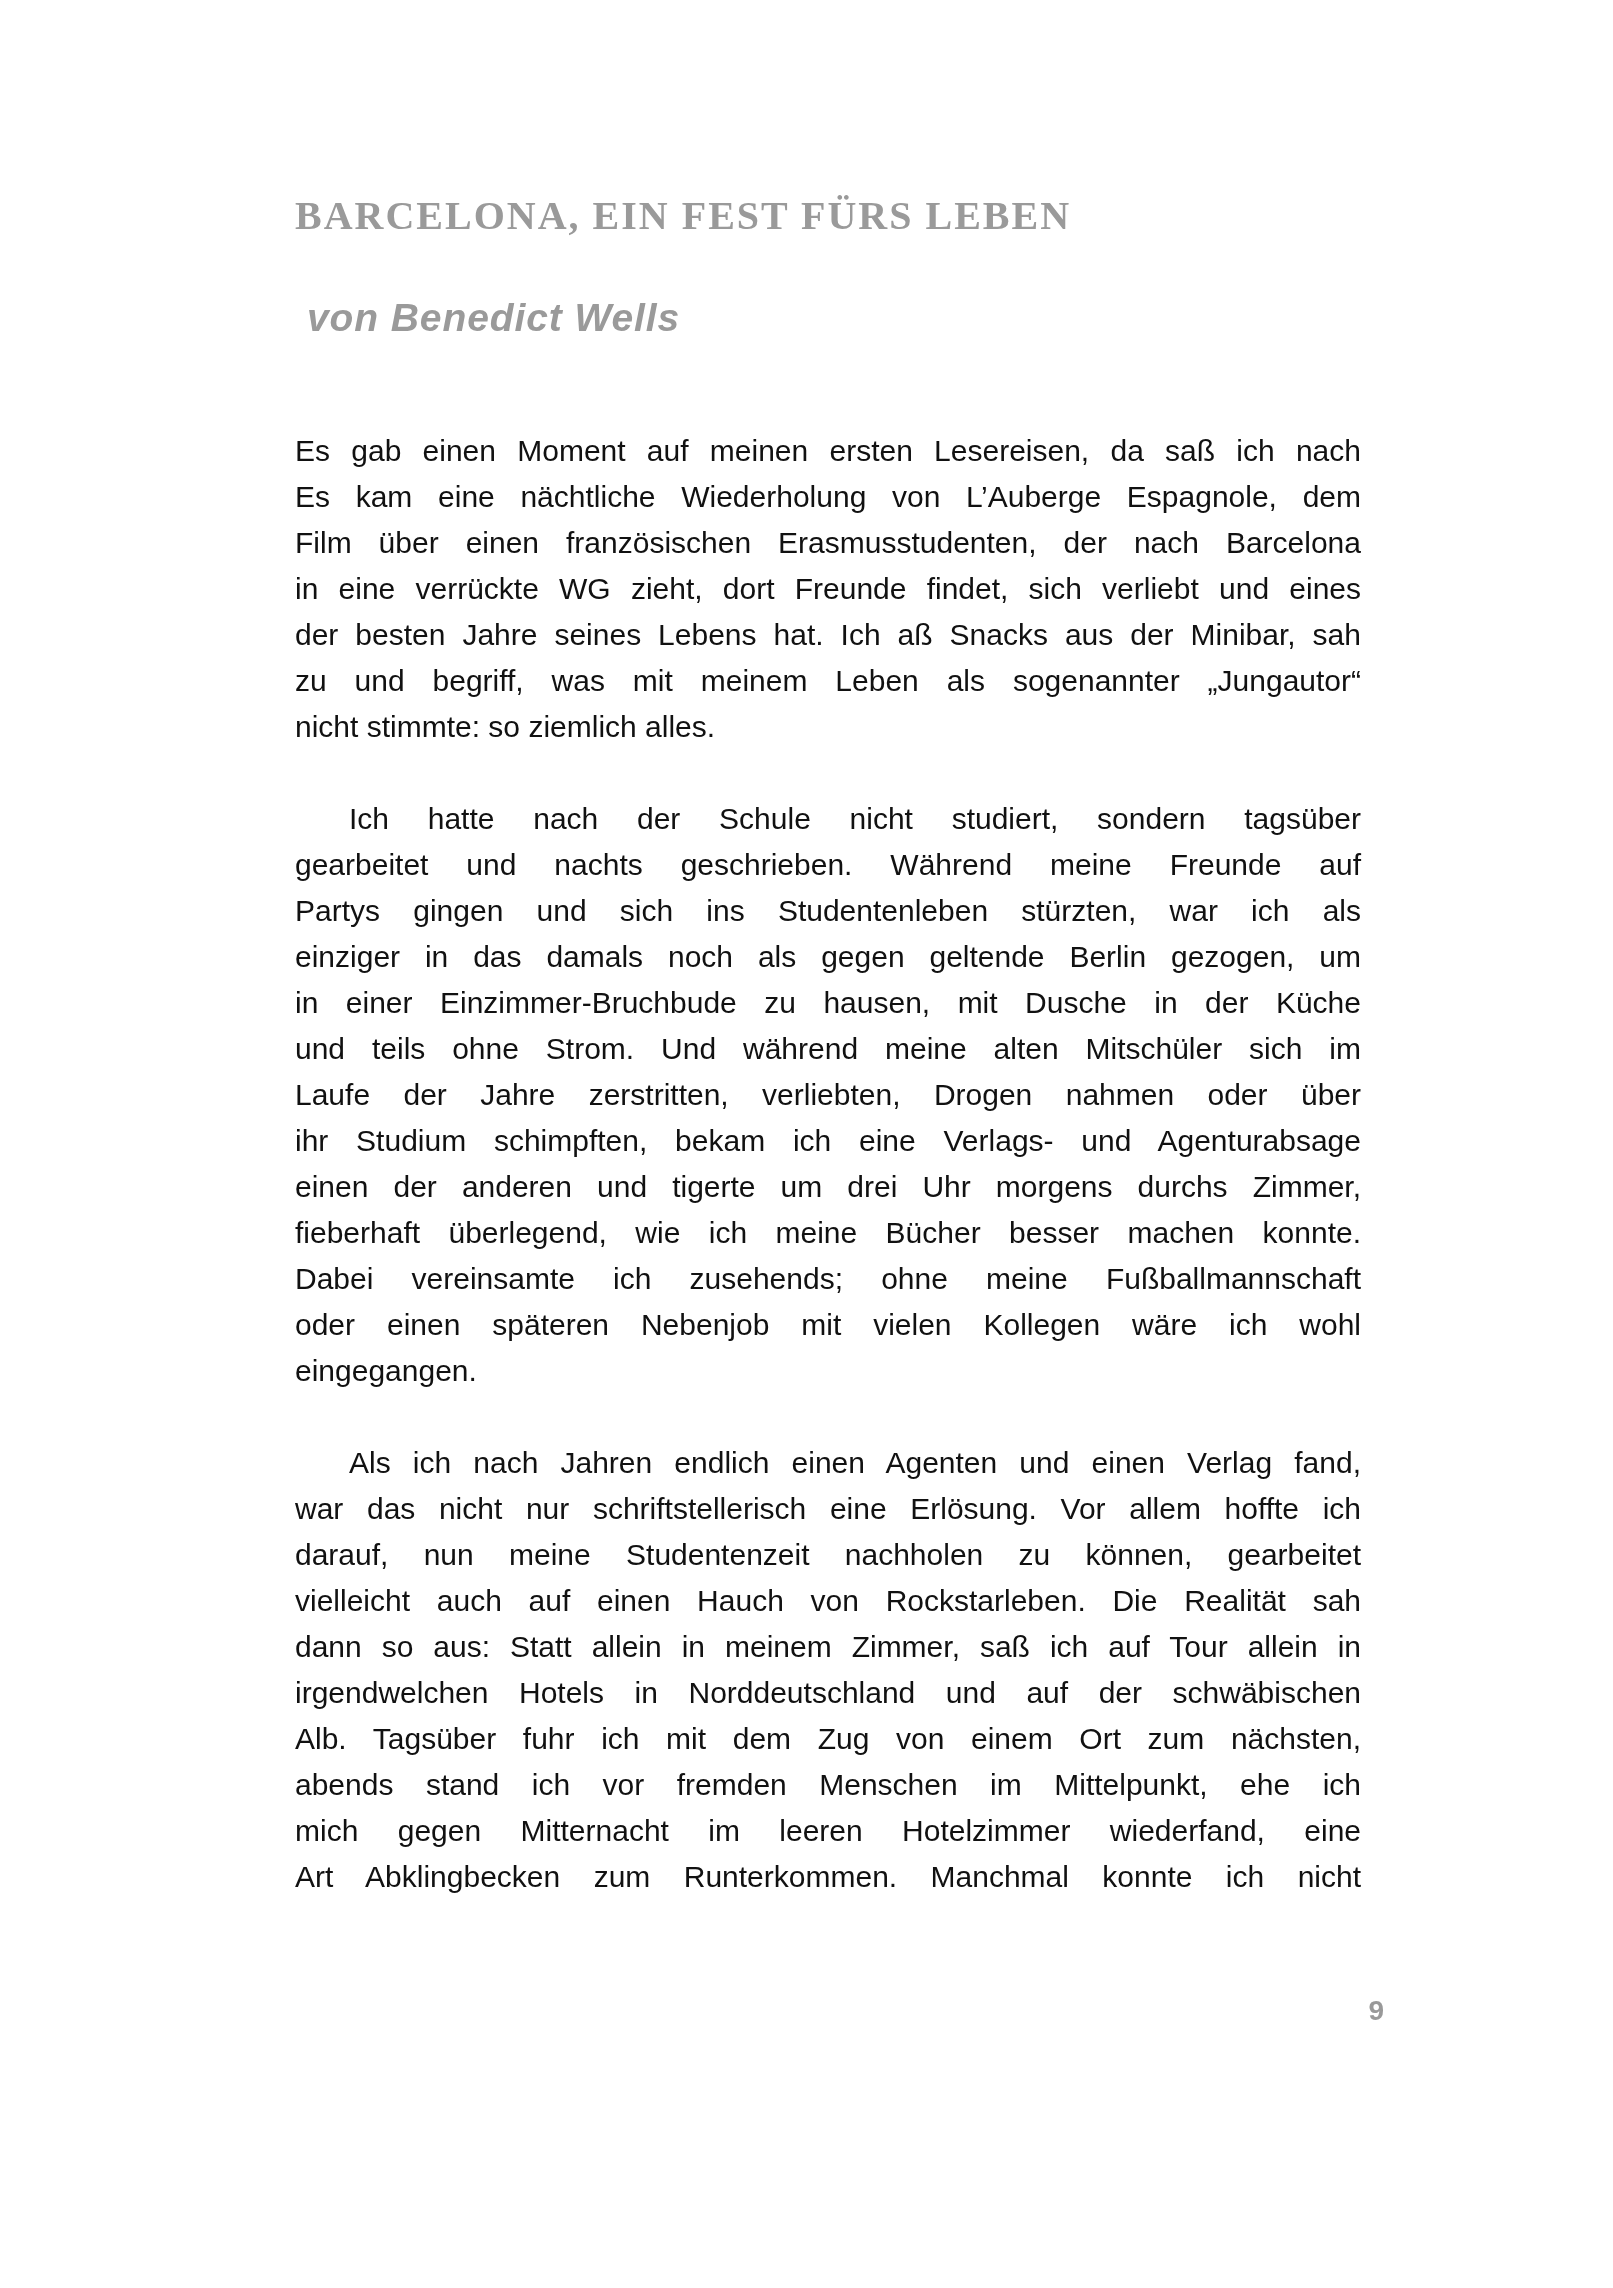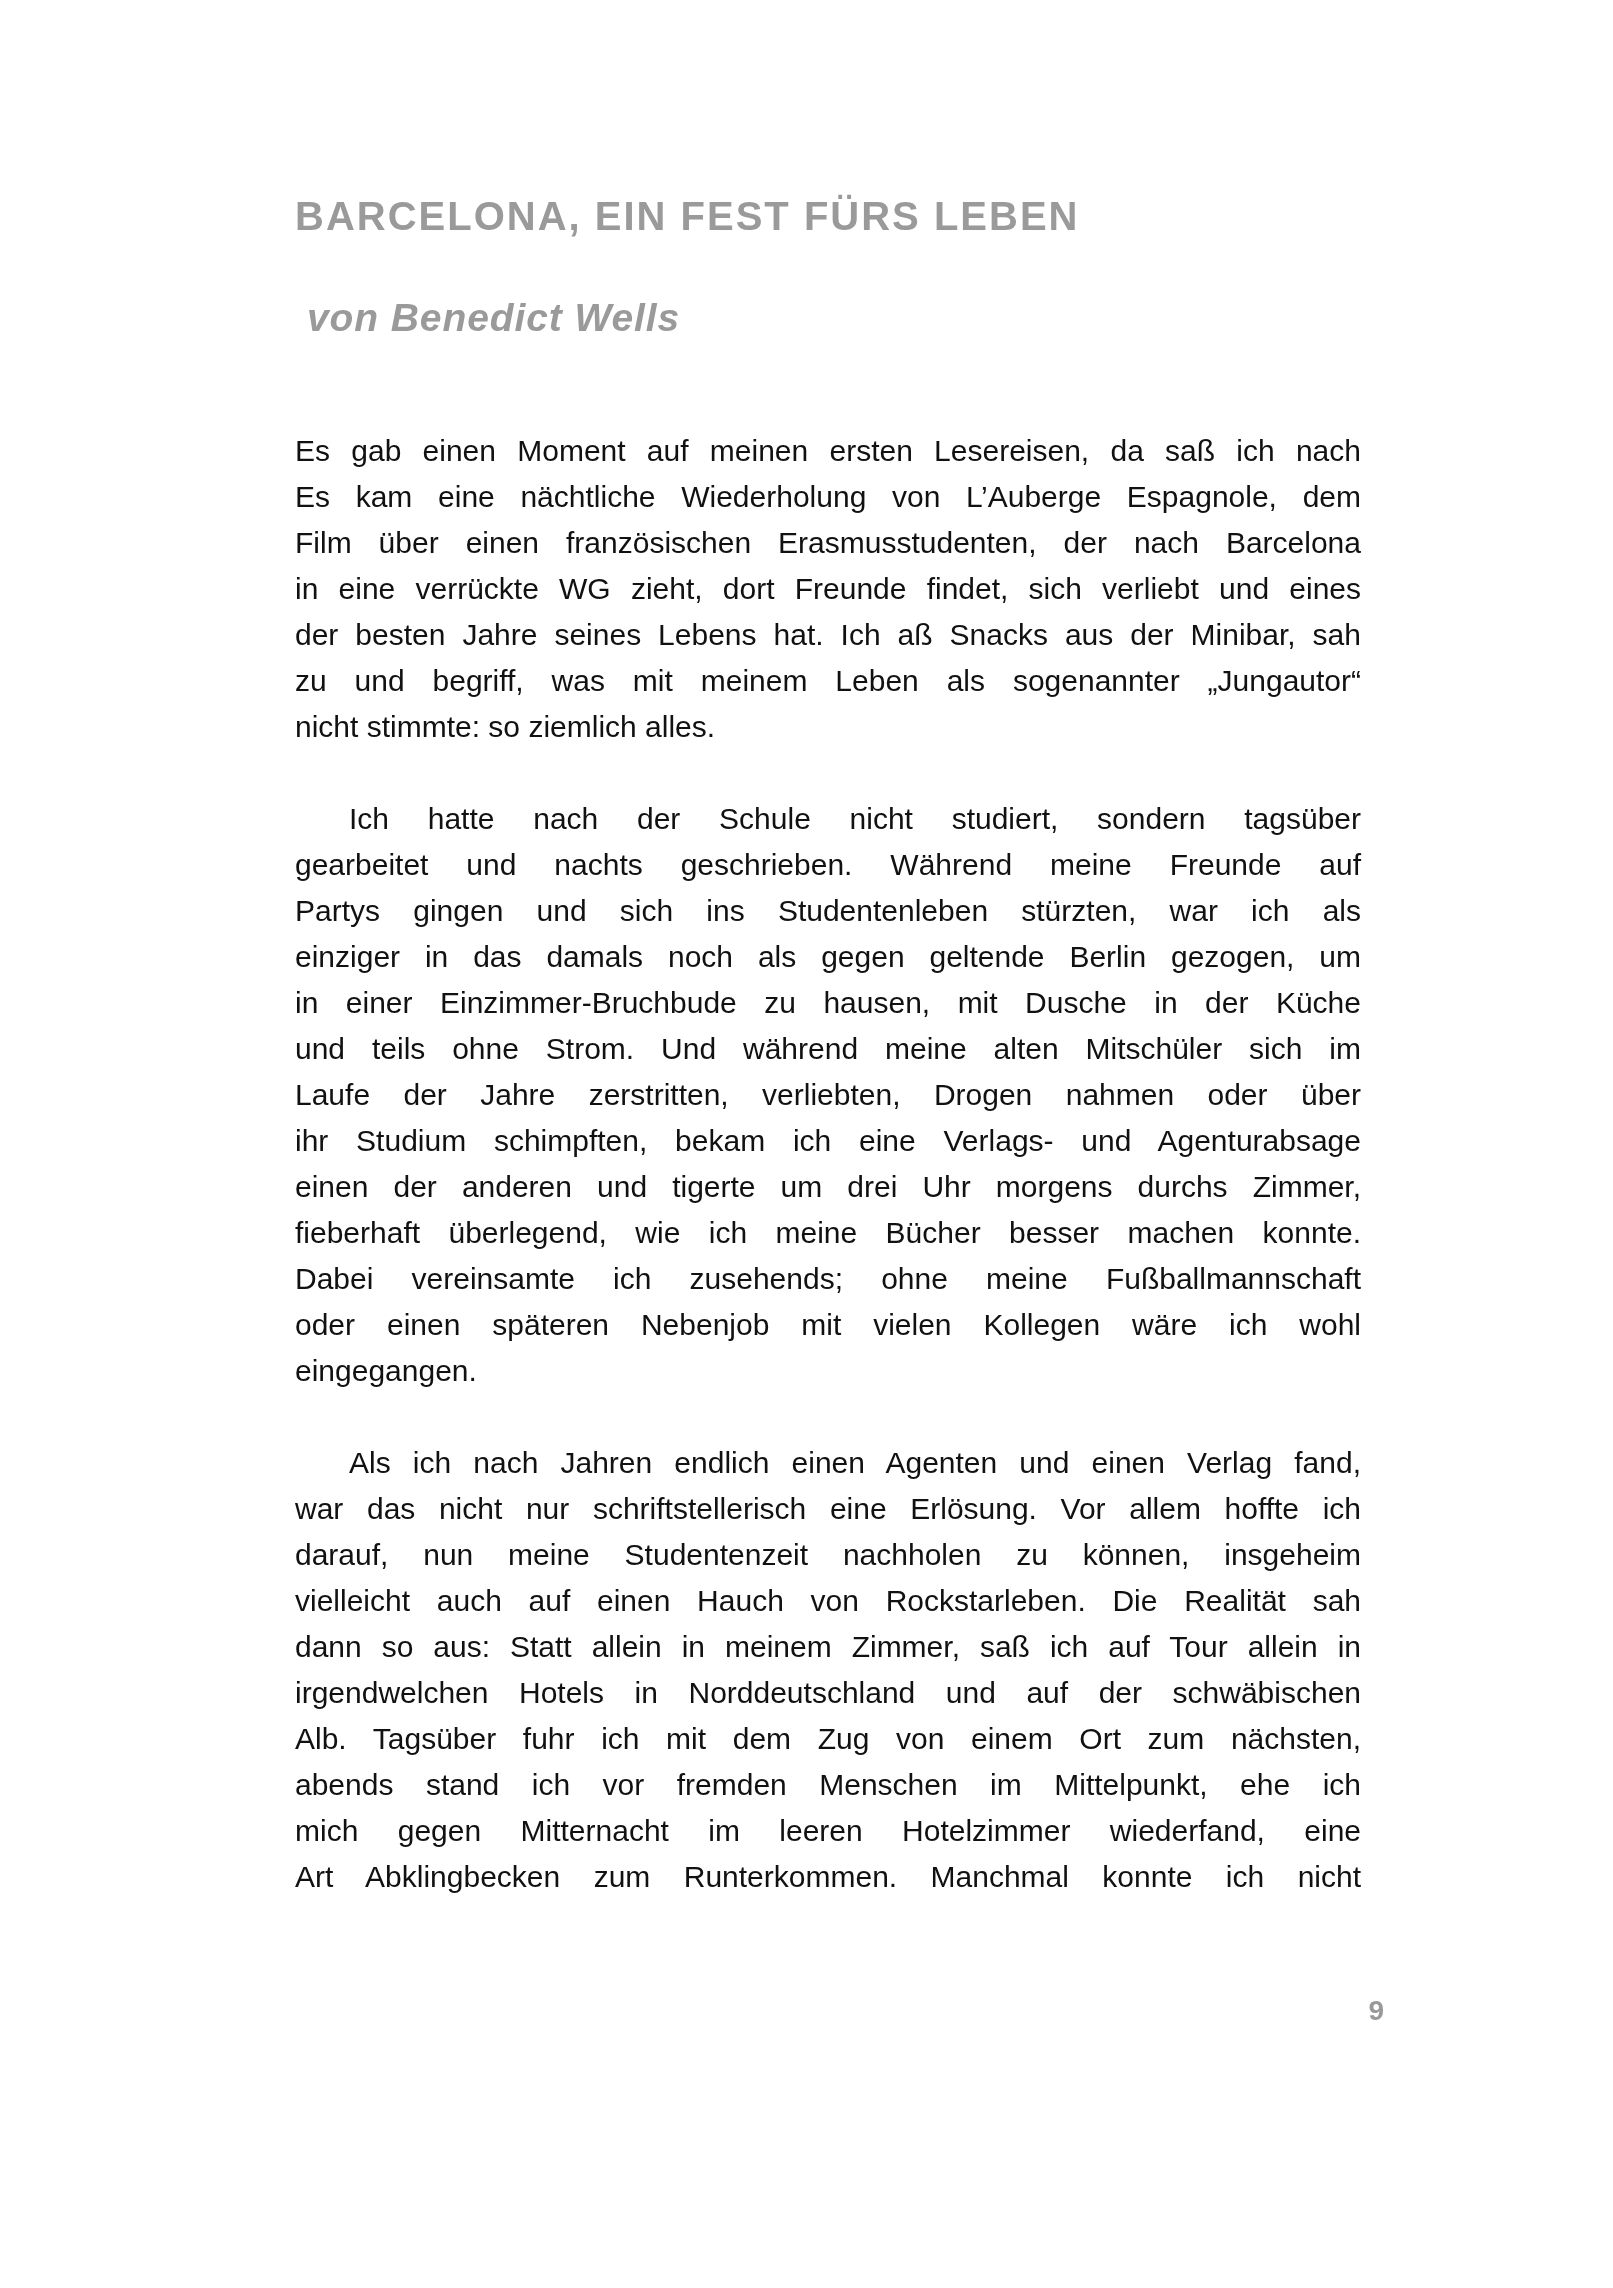--- a/index.html
+++ b/index.html
@@ -20,21 +20,21 @@
     width: 1613px;
     height: 2289px;
     background: #ffffff;
   }
   .title {
     position: absolute;
     left: 295px;
     top: 192px;
     width: 1066px;
     margin: 0;
-    font-family: Liberation Sans, sans-serif;
+    font-family: Liberation Serif, serif;
     font-weight: bold;
     font-size: 40px;
     line-height: 48px;
     letter-spacing: 2px;
     color: #9a9a9a;
     white-space: nowrap;
   }
   .subtitle {
     position: absolute;
     left: 295px;
@@ -128,21 +128,21 @@
       <span class="line">einen der anderen und tigerte um drei Uhr morgens durchs Zimmer,</span>
       <span class="line">fieberhaft überlegend, wie ich meine Bücher besser machen konnte.</span>
       <span class="line">Dabei vereinsamte ich zusehends; ohne meine Fußballmannschaft</span>
       <span class="line">oder einen späteren Nebenjob mit vielen Kollegen wäre ich wohl</span>
       <span class="line last">eingegangen.</span>
     </p>
 
     <p class="para">
       <span class="line first-indent">Als ich nach Jahren endlich einen Agenten und einen Verlag fand,</span>
       <span class="line">war das nicht nur schriftstellerisch eine Erlösung. Vor allem hoffte ich</span>
-      <span class="line">darauf, nun meine Studentenzeit nachholen zu können, insgeheim</span>
+      <span class="line">darauf, nun meine Studentenzeit nachholen zu können, gearbeitet</span>
       <span class="line">vielleicht auch auf einen Hauch von Rockstarleben. Die Realität sah</span>
       <span class="line">dann so aus: Statt allein in meinem Zimmer, saß ich auf Tour allein in</span>
       <span class="line">irgendwelchen Hotels in Norddeutschland und auf der schwäbischen</span>
       <span class="line">Alb. Tagsüber fuhr ich mit dem Zug von einem Ort zum nächsten,</span>
       <span class="line">abends stand ich vor fremden Menschen im Mittelpunkt, ehe ich</span>
       <span class="line">mich gegen Mitternacht im leeren Hotelzimmer wiederfand, eine</span>
       <span class="line">Art Abklingbecken zum Runterkommen. Manchmal konnte ich nicht</span>
     </p>
 
   </div>

